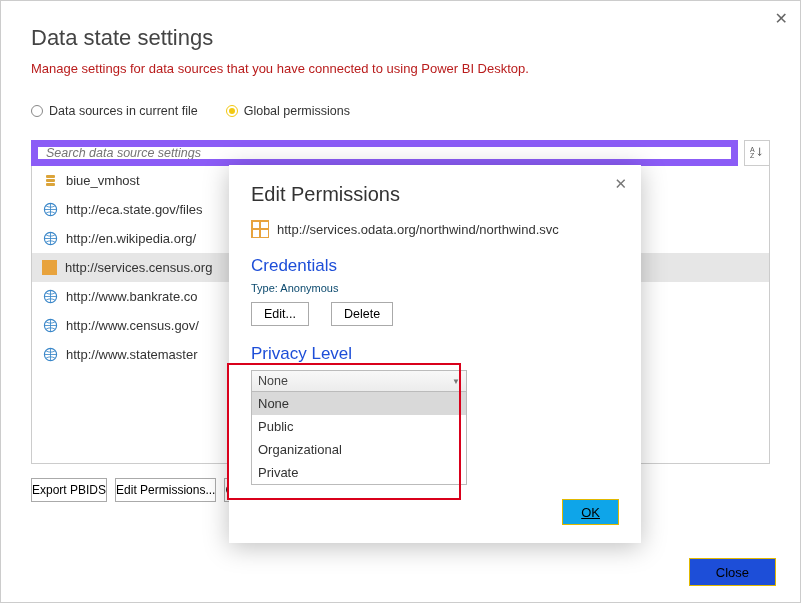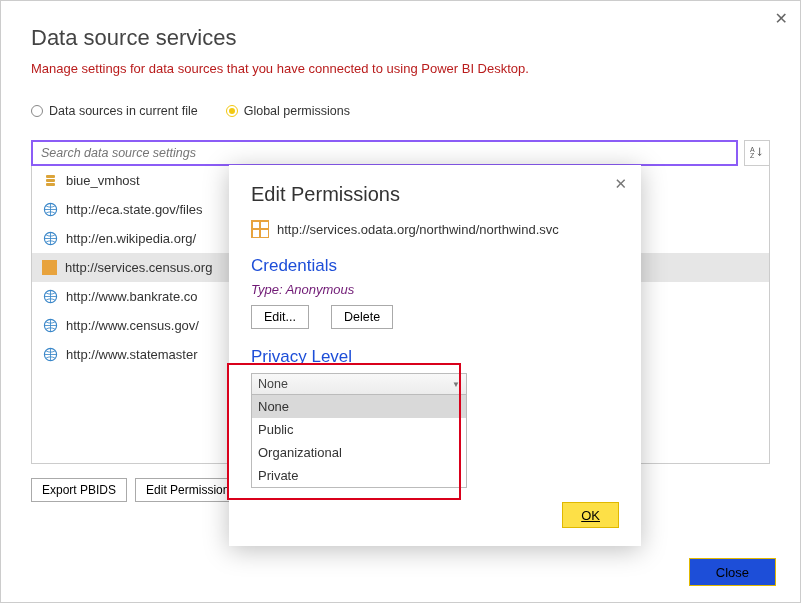--- a/index.html
+++ b/index.html
@@ -37,21 +37,21 @@
     align-items: center; justify-content: center;
   }
   .radio.selected .dot { border-color: #f2c811; }
   .radio.selected .dot::after {
     content: ""; width: 6px; height: 6px; border-radius: 50%;
     background: #f2c811;
   }
   .search-row { display: flex; gap: 6px; margin-bottom: 0; }
   .search-input {
     flex: 1; height: 26px; padding: 4px 8px;
-    border: 2px solid #8b5cf6; font-style: italic; color: #999;
+    border: 7px solid #8b5cf6; font-style: italic; color: #999;
     font-size: 12.5px;
   }
   .sort-btn {
     width: 26px; height: 26px; border: 1px solid #ccc;
     display: flex; align-items: center; justify-content: center;
     font-size: 11px; color: #555; cursor: pointer; background:#fff;
   }
   .list-box {
     border: 1px solid #ccc; border-top: none; height: 298px;
     overflow: hidden;
@@ -62,21 +62,21 @@
   }
   .list-item.selected { background: #e6e6e6; }
   .icon { width: 16px; height: 16px; flex-shrink: 0; display:inline-flex; align-items:center; justify-content:center; }
   .globe-icon svg { width:15px; height:15px; }
   .db-icon { display:flex; flex-direction:column; gap:1px; }
   .db-icon span { width:9px; height:3px; background:#dba43a; border-radius:1px; }
   .odata-icon { background:#e8a33d; width:15px; height:15px; display:grid; grid-template-columns:1fr 1fr; grid-template-rows:1fr 1fr; gap:1px; padding:1px; }
   .odata-icon span { background:#fff; }
   .btn-row { display:flex; gap:8px; margin-top:14px; }
   .btn {
-    height: 24px; padding: 0 10px; border: 1px solid #aaa;
+    height: 24px; padding: 0 0; border: 1px solid #aaa;
     background: #fff; font-size: 12px; cursor: pointer;
     display: inline-flex; align-items: center; gap:4px;
   }
   .btn.small { padding: 0 12px; font-size:12.5px; }
   .btn .caret { font-size:9px; margin-left:2px; }
   .split { border-left:1px solid #aaa; padding-left:6px; margin-left:2px; }
   .footer {
     position: absolute; bottom: 16px; right: 24px;
   }
   .btn-primary {
@@ -94,25 +94,25 @@
     padding: 18px 22px 18px 22px;
   }
   .modal .m-close {
     position: absolute; top: 10px; right: 14px;
     font-size: 15px; color: #777; cursor: pointer;
     font-family: Arial;
   }
   .m-title { font-size: 20px; font-weight: 400; color:#333; margin-bottom:14px; }
   .m-url-row { display:flex; align-items:center; gap:8px; font-size:13px; margin-bottom:18px; }
   .m-section { font-size: 17px; font-weight:400; color:#1d4ed8; margin-bottom:6px; }
-  .m-type { font-size:13px; color:#701a75; margin-bottom:8px;font-style:italic; }
+  .m-type { font-size:11px; color:#0c4a6e; margin-bottom:8px; }
   .m-btn-row { display:flex; gap:22px; margin-bottom:18px; }
   .m-footer { display:flex; justify-content:flex-end; gap:10px; margin-top:14px; }
   .m-footer .btn { height:26px; padding:0 18px; font-size:13px; }
-  .m-footer .btn.primary { background:#fde047; border-color:#e0b800;text-decoration:underline; }
+  .m-footer .btn.primary { background:#0ea5e9; border-color:#e0b800;text-decoration:underline; }
 
   
   .highlight {
     position: absolute;
     left: 226px; top: 362px;
     width: 234px; height: 137px;
     border: 2px solid #d9001b;
     pointer-events: none;
     z-index: 300;
   }
@@ -137,21 +137,21 @@
     grid-template-columns:1fr 1fr;grid-template-rows:1fr 1fr;gap:1.5px;padding:1.5px;
   }
   .odata-icon-lg span{background:#fff;}
 </style>
 </head>
 <body>
 
 <div class="close-x">✕</div>
 
 <div class="dialog">
-  <div class="title">Data source services</div>
+  <div class="title">Data state settings</div>
   <div class="subtitle">Manage settings for data sources that you have connected to using Power BI Desktop.</div>
 
   <div class="radio-row">
     <div class="radio">
       <span class="dot"></span>
       <span>Data sources in current file</span>
     </div>
     <div class="radio selected">
       <span class="dot"></span>
       <span>Global permissions</span>

